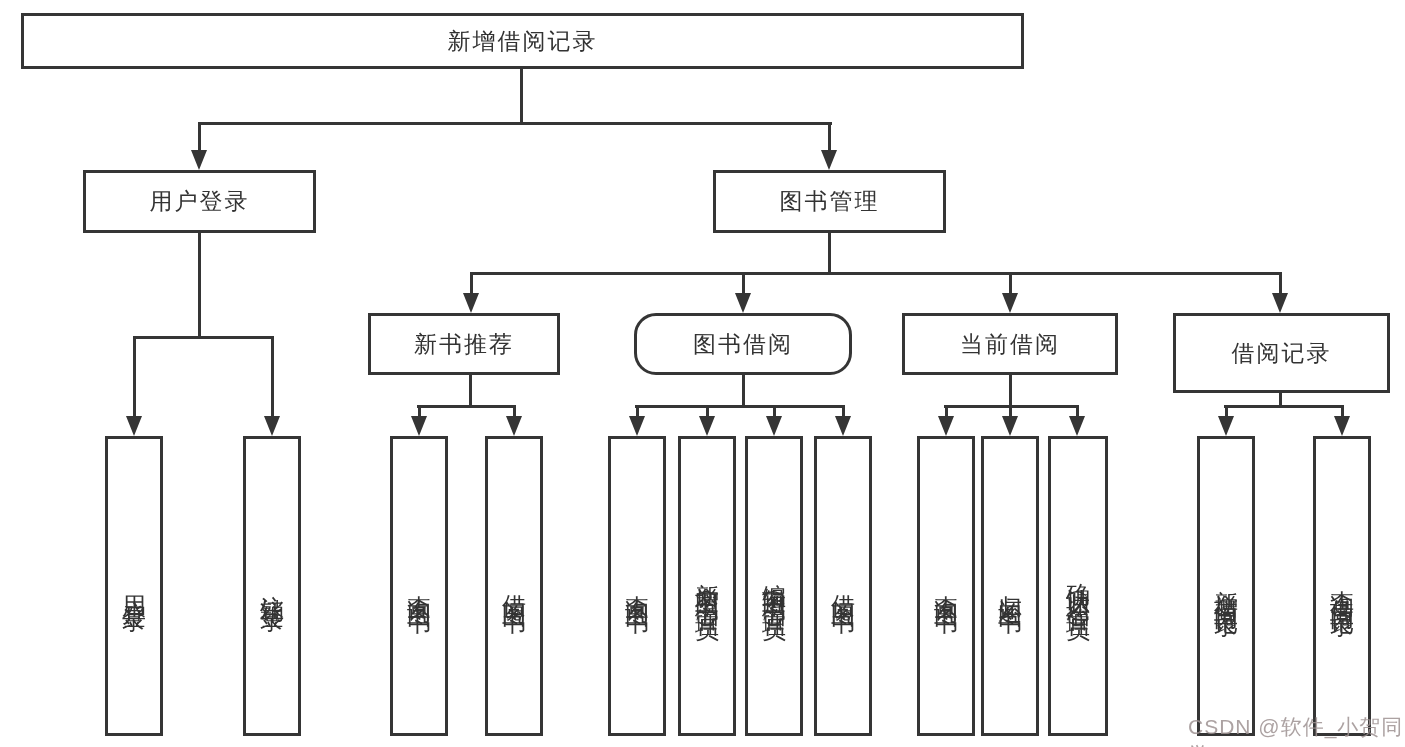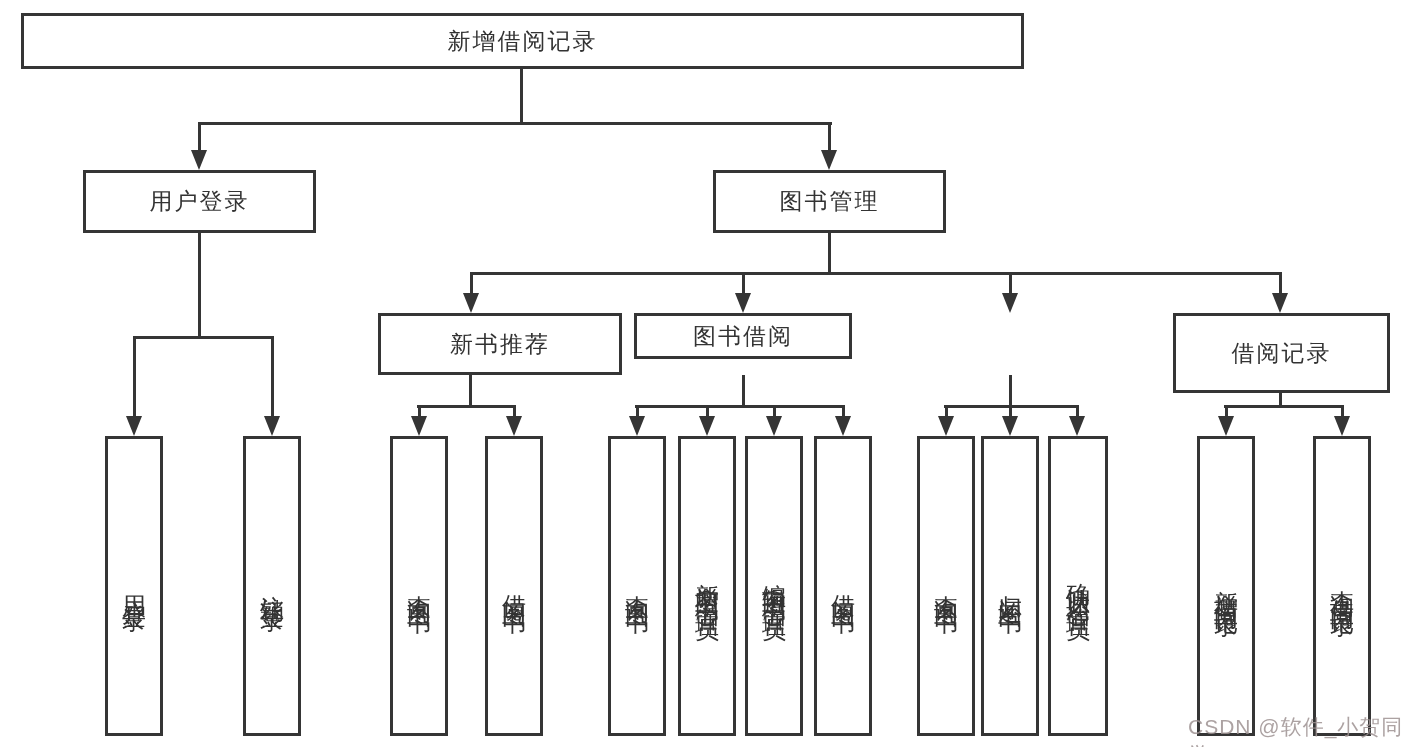--- a/index.html
+++ b/index.html
@@ -74,25 +74,28 @@
   <div class="line" style="left:470px;top:272px;width:812px;height:3px;"></div>
   <div class="line" style="left:470px;top:272px;width:3px;height:23px;"></div>
   <div class="arrow" style="left:463px;top:293px;"></div>
   <div class="line" style="left:742px;top:272px;width:3px;height:23px;"></div>
   <div class="arrow" style="left:735px;top:293px;"></div>
   <div class="line" style="left:1009px;top:272px;width:3px;height:23px;"></div>
   <div class="arrow" style="left:1002px;top:293px;"></div>
   <div class="line" style="left:1279px;top:272px;width:3px;height:23px;"></div>
   <div class="arrow" style="left:1272px;top:293px;"></div>
 
-  <div class="hbox" style="left:378px;top:313px;width:244px;height:62px;text-align:right;">
+  <div class="hbox" style="left:368px;top:313px;width:192px;height:62px;text-align:right;">
     <span>新书推荐</span>
   </div>
-  <div class="hbox" style="left:634px;top:313px;width:218px;height:46px;">
+  <div class="hbox" style="left:634px;top:313px;width:218px;height:62px;border-radius:22px;">
     <span>图书借阅</span>
+  </div>
+  <div class="hbox" style="left:902px;top:313px;width:216px;height:62px;">
+    <span>当前借阅</span>
   </div>
   <div class="hbox" style="left:1173px;top:313px;width:217px;height:80px;">
     <span>借阅记录</span>
   </div>
 
   <div class="line" style="left:469px;top:375px;width:3px;height:32px;"></div>
   <div class="line" style="left:417px;top:405px;width:99px;height:3px;"></div>
   <div class="line" style="left:418px;top:405px;width:3px;height:13px;"></div>
   <div class="arrow" style="left:411px;top:416px;"></div>
   <div class="line" style="left:513px;top:405px;width:3px;height:13px;"></div>

